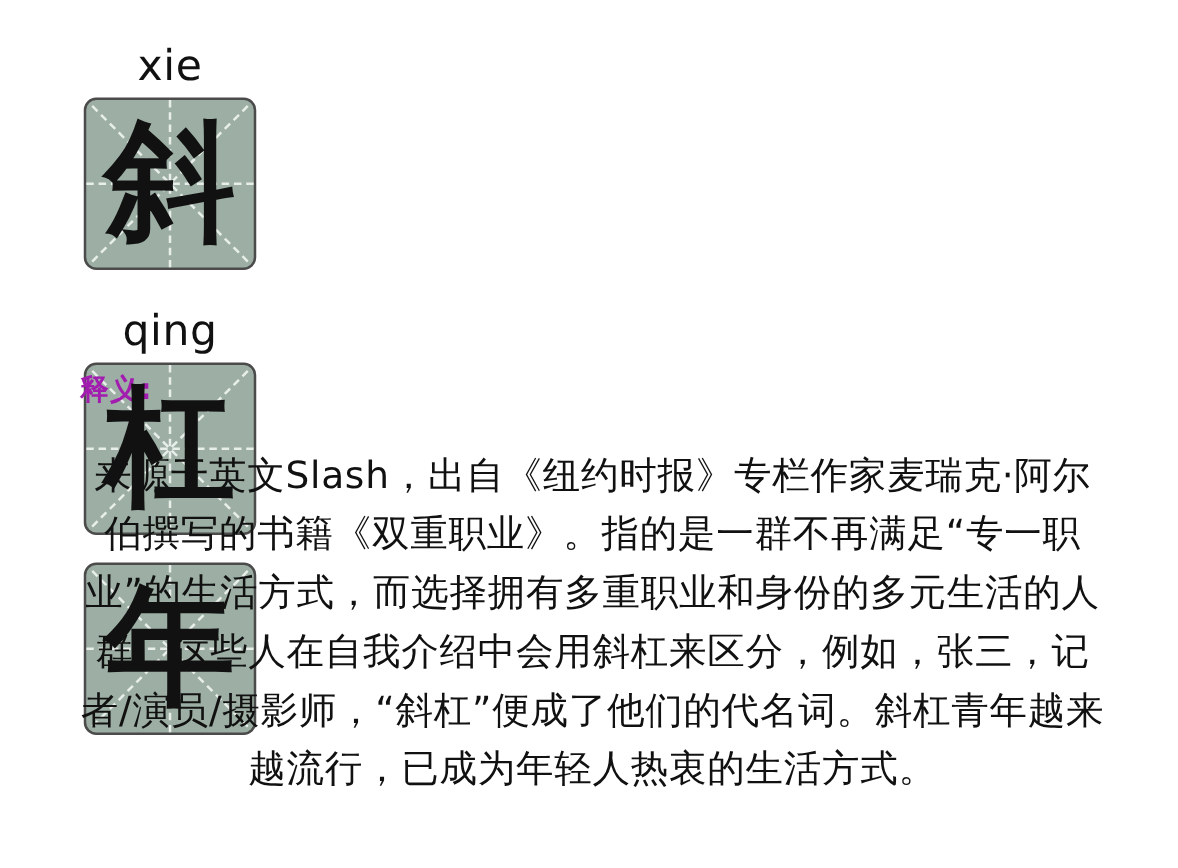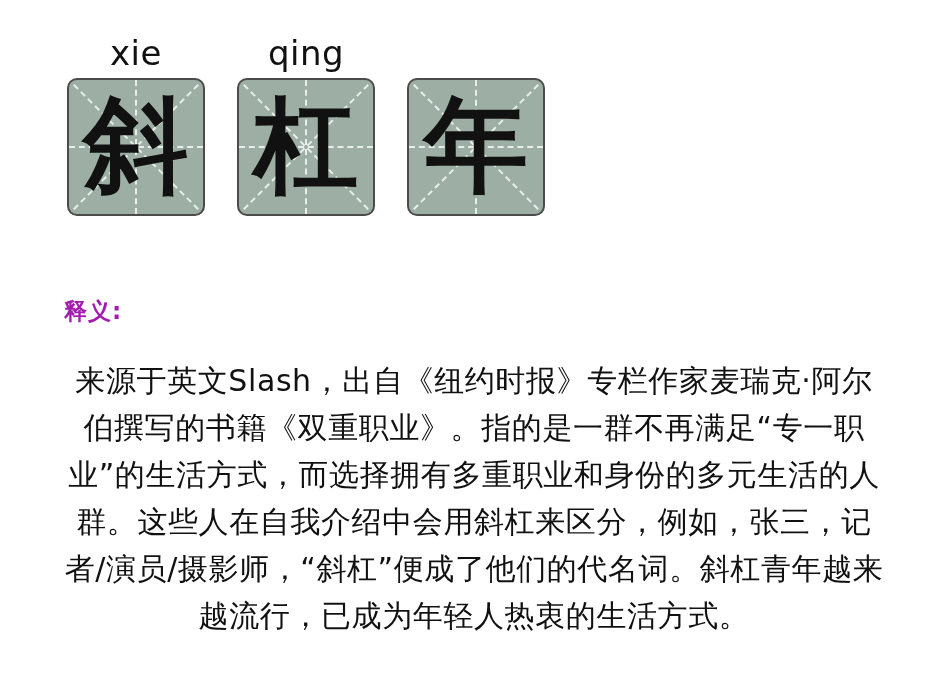--- a/index.html
+++ b/index.html
@@ -20,21 +20,21 @@
     height: 694px;
     box-sizing: border-box;
   }
 
   
   .char-row {
     position: absolute;
     left: 62px;
     top: 26px;
     display: flex;
-    flex-direction: row;
+    flex-direction: column;
     align-items: flex-end;
     gap: 22px;
   }
   .char-cell {
     display: flex;
     flex-direction: column;
     align-items: center;
     width: 148px;
   }
   .pinyin {

